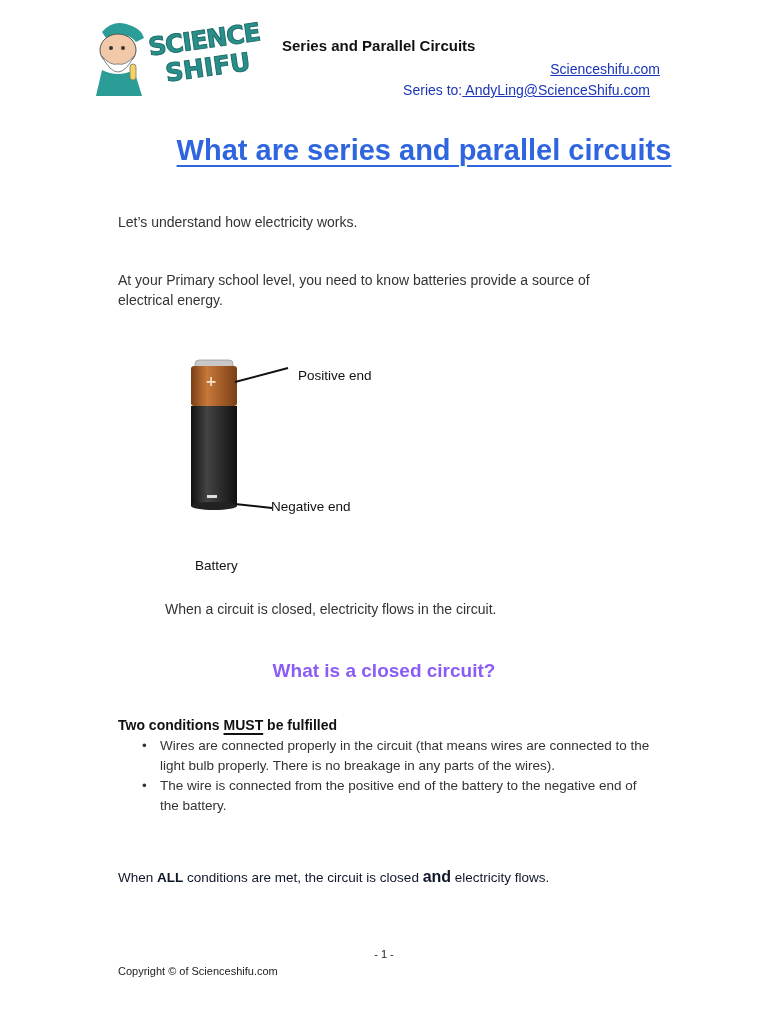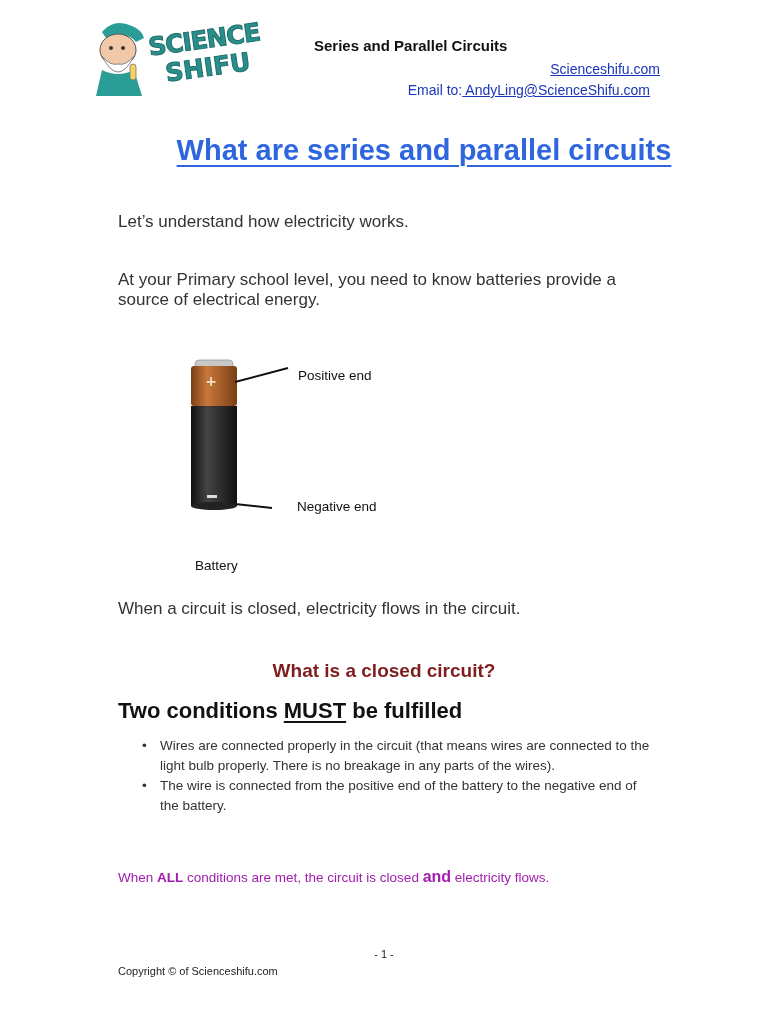--- a/index.html
+++ b/index.html
@@ -1,36 +1,36 @@
 <!DOCTYPE html>
 <html><head>
 <meta charset="utf-8">
 <style>
   html, body { margin:0; padding:0; background:#ffffff; }
   body { width:768px; height:1024px; position:relative; overflow:hidden;
          font-family:"Liberation Sans", "DejaVu Sans", sans-serif; color:#333; }
   .abs { position:absolute; }
-  .header-title { left:282px; top:37px; font-size:15px; font-weight:bold; color:#111;margin-left:32px; }
+  .header-title { left:282px; top:37px; font-size:15px; font-weight:bold; color:#111; }
   .link { color:#1a35b8; text-decoration:underline; }
   .site-link { right:108px; top:61px; font-size:14px; }
   .email-line { right:118px; top:82px; font-size:14px; color:#1a35b8; }
   .main-title { left:0; width:768px; top:134px; text-align:center; font-size:29px;
                 font-weight:bold; color:#2f66e0;padding-left:40px; }
   .main-title span { text-decoration:underline; text-decoration-thickness:2px; text-underline-offset:5px; }
-  .p { left:118px; font-size:17px; color:#333; line-height:20px; }
+  .p { left:118px; font-size:14px; color:#333; line-height:20px; }
   .label { font-size:13.5px; color:#111; }
-  .h2 { left:0; width:768px; text-align:center; top:660px; font-size:19px; font-weight:bold; color:#7f1d1d; }
-  .h3 { left:118px; top:698px; font-size:22px; font-weight:bold; color:#111; }
+  .h2 { left:0; width:768px; text-align:center; top:660px; font-size:19px; font-weight:bold; color:#8b5cf6; }
+  .h3 { left:118px; top:717px; font-size:14px; font-weight:bold; color:#111; }
   .h3 u { text-decoration-thickness:1.5px; text-underline-offset:3px; }
   ul.bullets { position:absolute; left:140px; top:736px; margin:0; padding:0; list-style:none;
                width:510px; font-size:13.5px; line-height:20px; color:#333; }
   ul.bullets li { position:relative; padding-left:20px; }
   ul.bullets li .dot { position:absolute; left:2px; top:0; }
   ul.bullets li .txt { display:block; text-indent:0; }
-  .final { left:118px; top:868px; font-size:13.5px; color:#a21caf; }
+  .final { left:118px; top:868px; font-size:13.5px; color:#0f172a; }
   .final b.big { font-size:16px; }
   .page-num { left:0; width:768px; text-align:center; top:948px; font-size:11px; color:#222; }
   .copyright { left:118px; top:965px; font-size:11px; color:#222; }
 </style>
 </head>
 <body>
 
 <div class="abs" style="left:92px; top:18px; width:178px; height:80px;">
   <svg width="60" height="80" viewBox="0 0 60 80" style="position:absolute;left:0;top:0;">
 
@@ -48,21 +48,21 @@
   </svg>
   <div style="position:absolute;left:50px;top:8px;width:128px;transform:rotate(-8deg);text-align:center;font-family:'DejaVu Sans',sans-serif;font-weight:bold;color:#2a8f8a;line-height:28px;">
     <div style="font-size:25px;letter-spacing:-1px;-webkit-text-stroke:1px #1d6e6a;">SCIENCE</div>
     <div style="font-size:25px;letter-spacing:0px;-webkit-text-stroke:1px #1d6e6a;">SHIFU</div>
   </div>
 </div>
 
 <div class="abs header-title">Series and Parallel Circuits</div>
 <a class="abs link site-link">Scienceshifu.com</a>
 <div class="abs email-line">
-  <span>Email to:</span><a class="link"> AndyLing@ScienceShifu.com</a>
+  <span>Series to:</span><a class="link"> AndyLing@ScienceShifu.com</a>
 </div>
 
 <div class="abs main-title">
   <span>What are series and parallel circuits</span>
 </div>
 
 <div class="abs p" style="top:212px;">Let’s understand how electricity works.</div>
 <div class="abs p" style="top:270px; width:510px;">At your Primary school level, you need to know batteries provide a source of electrical energy.</div>
 
 <div class="abs" style="left:180px; top:352px; width:220px; height:170px;">
@@ -88,25 +88,25 @@
     <ellipse cx="34" cy="154" rx="23" ry="4" fill="#222"></ellipse>
 
     <text x="31" y="34" font-size="14" font-weight="bold" fill="#f3e2cf" text-anchor="middle" font-family="DejaVu Sans, sans-serif">+</text>
 
     <rect x="27" y="143" width="10" height="3" fill="#ddd"></rect>
 
     <line x1="55" y1="30" x2="108" y2="16" stroke="#111" stroke-width="2"></line>
     <line x1="55" y1="152" x2="92" y2="156" stroke="#111" stroke-width="2"></line>
   </svg>
   <div class="abs label" style="left:118px; top:16px;">Positive end</div>
-  <div class="abs label" style="left:117px; top:147px;">Negative end</div>
+  <div class="abs label" style="left:91px; top:147px;">Negative end</div>
 </div>
 <div class="abs label" style="left:186px; top:558px;margin-left:9px;">Battery</div>
 
-<div class="abs p" style="top:599px;">When a circuit is closed, electricity flows in the circuit.</div>
+<div class="abs p" style="top:599px;margin-left:47px;">When a circuit is closed, electricity flows in the circuit.</div>
 
 <div class="abs h2">What is a closed circuit?</div>
 
 <div class="abs h3">
   <span>Two conditions </span><u>MUST</u><span> be fulfilled</span>
 </div>
 
 <ul class="bullets">
   <li>
     <span class="dot">•</span>

